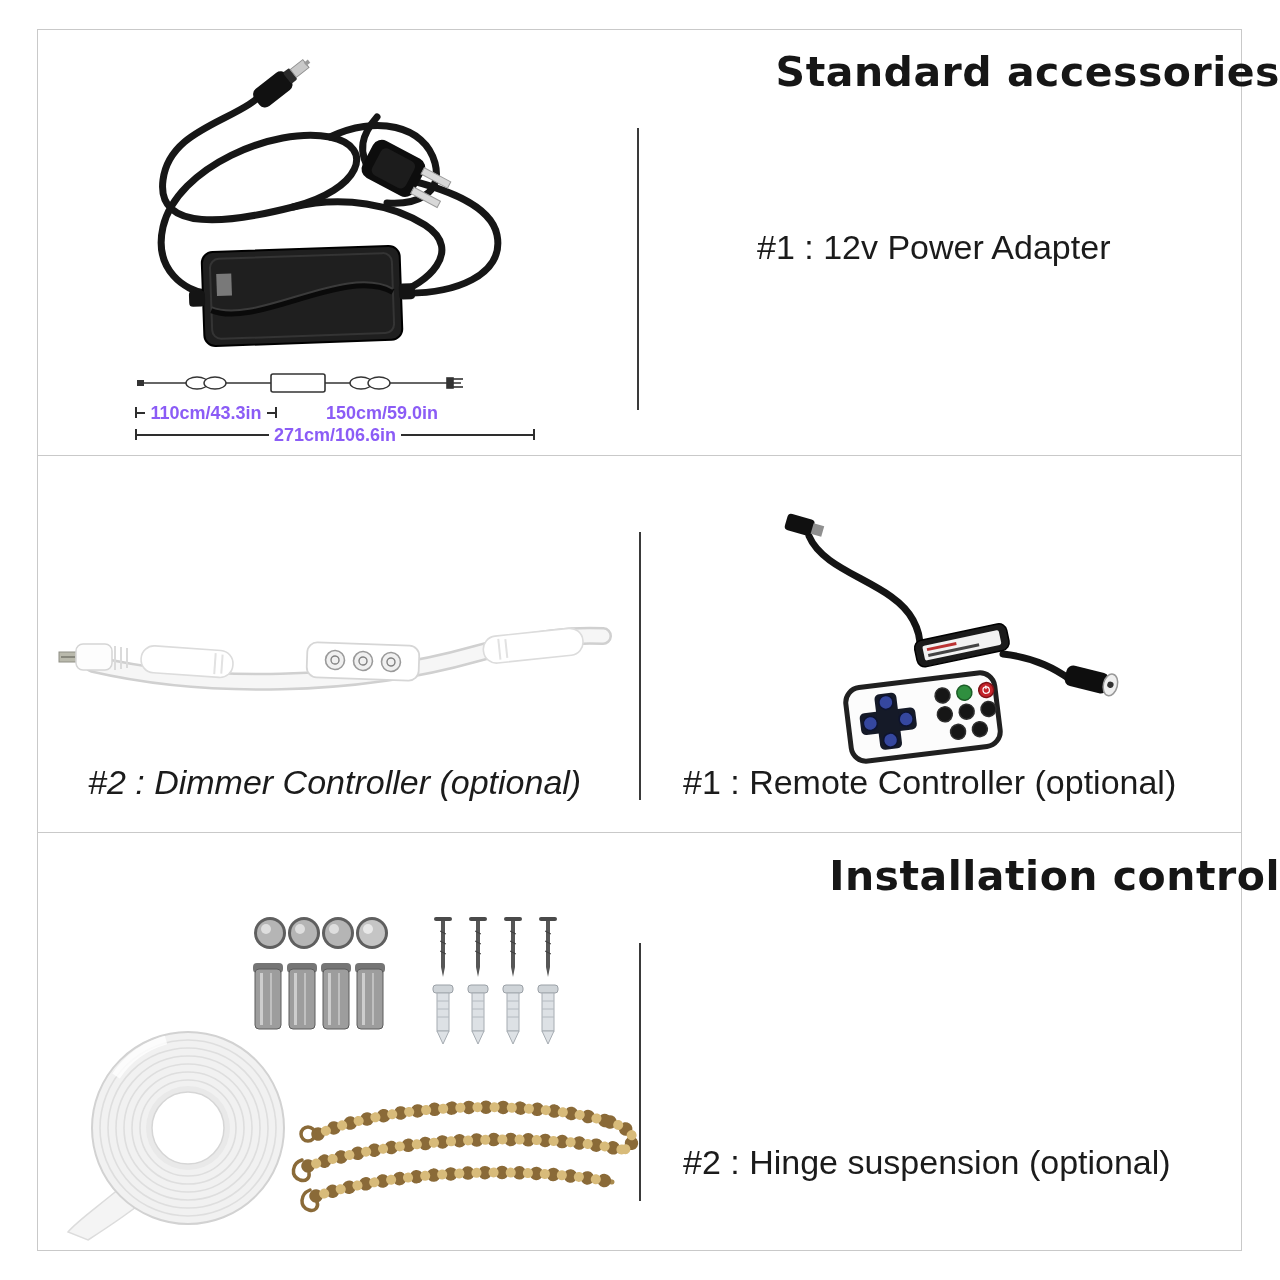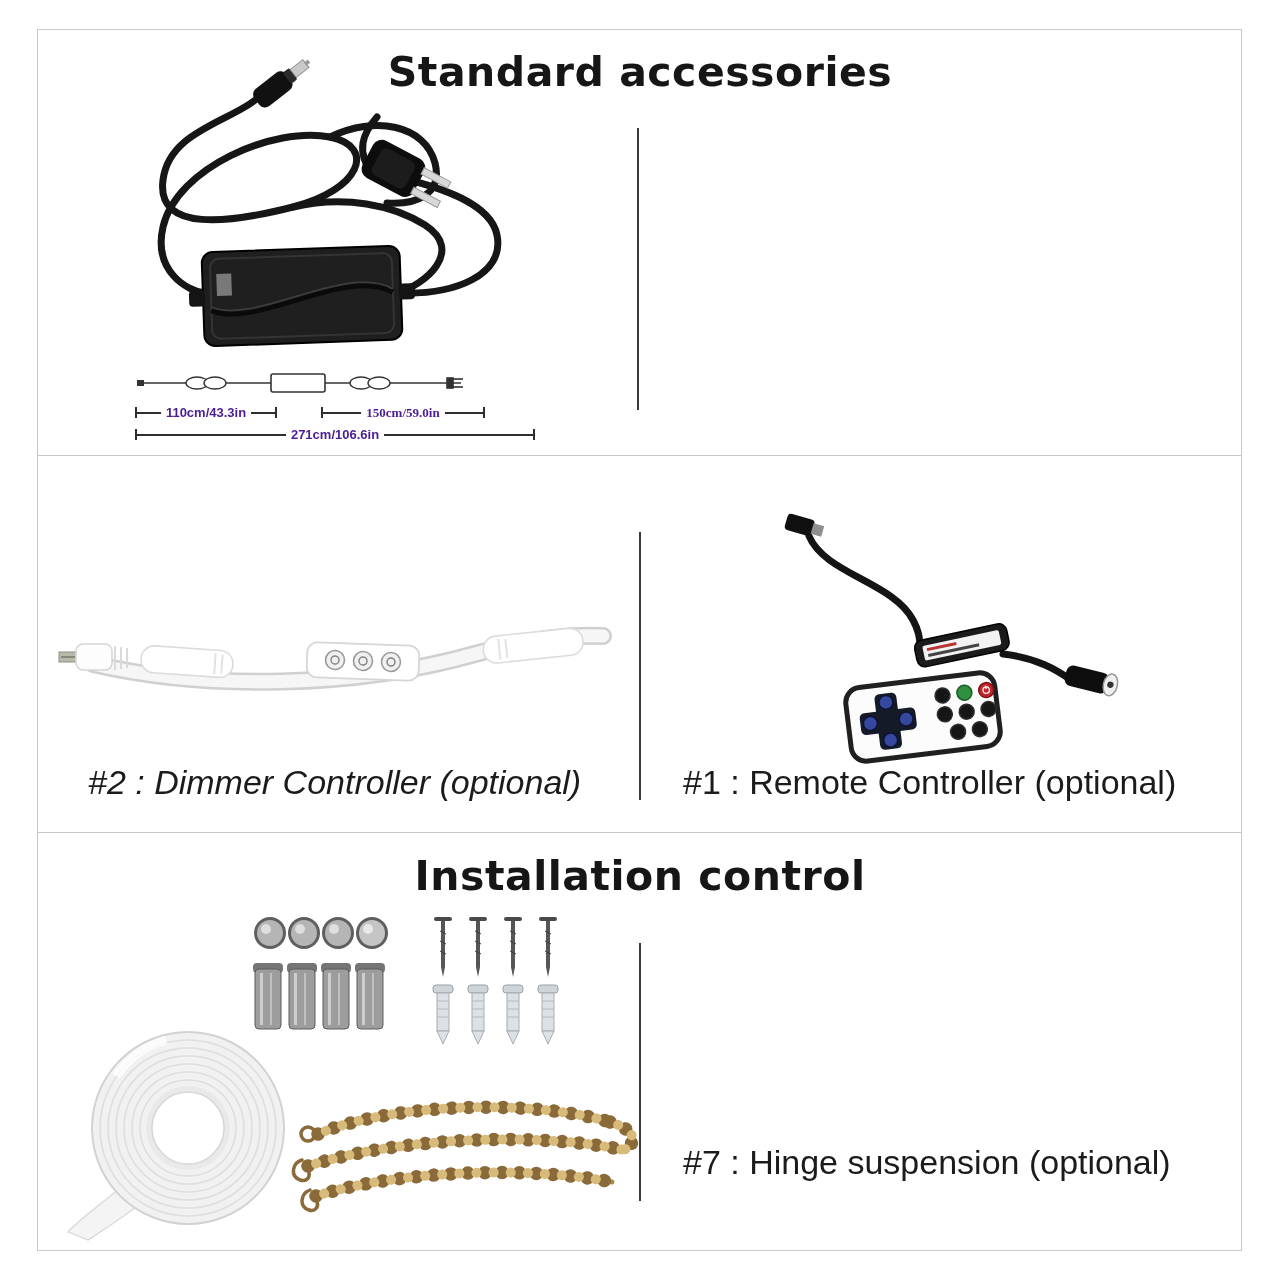--- a/index.html
+++ b/index.html
@@ -1,31 +1,31 @@
 <!DOCTYPE html>
 <html><head>
 <meta charset="utf-8">
 <style>
   html,body{margin:0;padding:0;background:#fff;}
   .canvas{position:relative;width:1280px;height:1280px;background:#ffffff;overflow:hidden;
           font-family:"Liberation Sans",sans-serif;}
   .frame{position:absolute;left:37px;top:29px;width:1205px;height:1222px;border:1px solid #c9c9c9;box-sizing:border-box;}
   .hsep{position:absolute;left:37px;width:1205px;height:1px;background:#c9c9c9;}
   .vdiv{position:absolute;width:2px;background:#3a3a3a;}
-  .sec-title{position:absolute;left:0;width:1280px;text-align:center;
+  .sec-title{position:absolute;left:0;width:1280px;text-align:right;
              font-family:"DejaVu Sans",sans-serif;font-weight:bold;font-size:41px;color:#161616;letter-spacing:.5px;}
   .item-label{position:absolute;font-size:34px;color:#1b1b1b;white-space:nowrap;
               font-family:"Liberation Sans",sans-serif;}
   .art{position:absolute;}
   
   .dimwrap{position:absolute;left:135px;top:368px;width:332px;height:78px;}
   .meas{position:absolute;display:flex;align-items:center;height:13px;}
   .meas .tick{width:2px;height:11px;background:#2e2e2e;}
   .meas .mline{flex:1;height:2px;background:#2e2e2e;}
-  .meas .mtxt{padding:0 5px;font-weight:700;font-size:13px;line-height:1;color:#4c1d95;white-space:nowrap;}
+  .meas .mtxt{padding:0 5px;font-weight:700;font-size:18px;line-height:1;color:#8b5cf6;white-space:nowrap;}
 </style>
 </head>
 <body>
 
 <div class="canvas">
   <div class="frame"></div>
 
   <div class="sec-title" style="top:48px;">Standard accessories</div>
 
   <svg class="art" style="left:125px;top:55px;" width="480" height="315" viewBox="0 0 480 315">
@@ -82,37 +82,38 @@
         <rect x="312" y="10" width="6" height="10" fill="#333"></rect>
       </g>
     </svg>
     <div class="meas" style="left:0;top:38px;width:142px;">
       <span class="tick"></span>
         <span class="mline"></span>
       <span class="mtxt">110cm/43.3in</span>
       <span class="mline"></span>
         <span class="tick"></span>
     </div>
-    <div class="meas" style="left:186px;top:38px;width:164px;font-family:Liberation Serif, serif;">
+    <div class="meas" style="left:186px;top:38px;width:122px;">
       <span class="tick"></span>
         <span class="mline"></span>
       <span class="mtxt">150cm/59.0in</span>
       <span class="mline"></span>
         <span class="tick"></span>
     </div>
     <div class="meas" style="left:0;top:60px;width:400px;">
       <span class="tick"></span>
         <span class="mline"></span>
       <span class="mtxt">271cm/106.6in</span>
       <span class="mline"></span>
         <span class="tick"></span>
     </div>
   </div>
 
   <div class="vdiv" style="left:637px;top:128px;height:282px;"></div>
+  <div class="item-label" style="left:757px;top:228px;">#1 : 12v Power Adapter</div>
 
   <div class="hsep" style="top:455px;"></div>
 
 
   <svg class="art" style="left:55px;top:592px;" width="565" height="120" viewBox="0 0 565 120">
     <path d="M38,72 C150,98 300,96 420,62 C470,48 512,42 548,44" fill="none" stroke="#d0d0d0" stroke-width="18" stroke-linecap="round"></path>
     <path d="M38,72 C150,98 300,96 420,62 C470,48 512,42 548,44" fill="none" stroke="#f6f6f6" stroke-width="13" stroke-linecap="round"></path>
     <g>
       <rect x="4" y="60" width="18" height="10" fill="#b9b9ac" stroke="#8f8f85" stroke-width="1"></rect>
       <line x1="6" y1="65" x2="20" y2="65" stroke="#77776d" stroke-width="1.5"></line>
@@ -364,14 +365,14 @@
       </g>
       <g stroke="#8a6a38" stroke-width="3.5">
         <circle cx="30" cy="52" r="7" fill="none"></circle>
         <path d="M24,78 c-10,3 -12,16 -2,20 c6,2 10,-2 9,-7"></path>
         <path d="M32,108 c-10,4 -11,17 -1,20 c6,2 10,-3 8,-8"></path>
       </g>
     </g>
   </svg>
 
   <div class="vdiv" style="left:639px;top:943px;height:258px;"></div>
-  <div class="item-label" style="left:683px;top:1143px;">#7 : Hinge suspension (optional)</div>
+  <div class="item-label" style="left:683px;top:1143px;">#2 : Hinge suspension (optional)</div>
 </div>
 
 </body></html>

